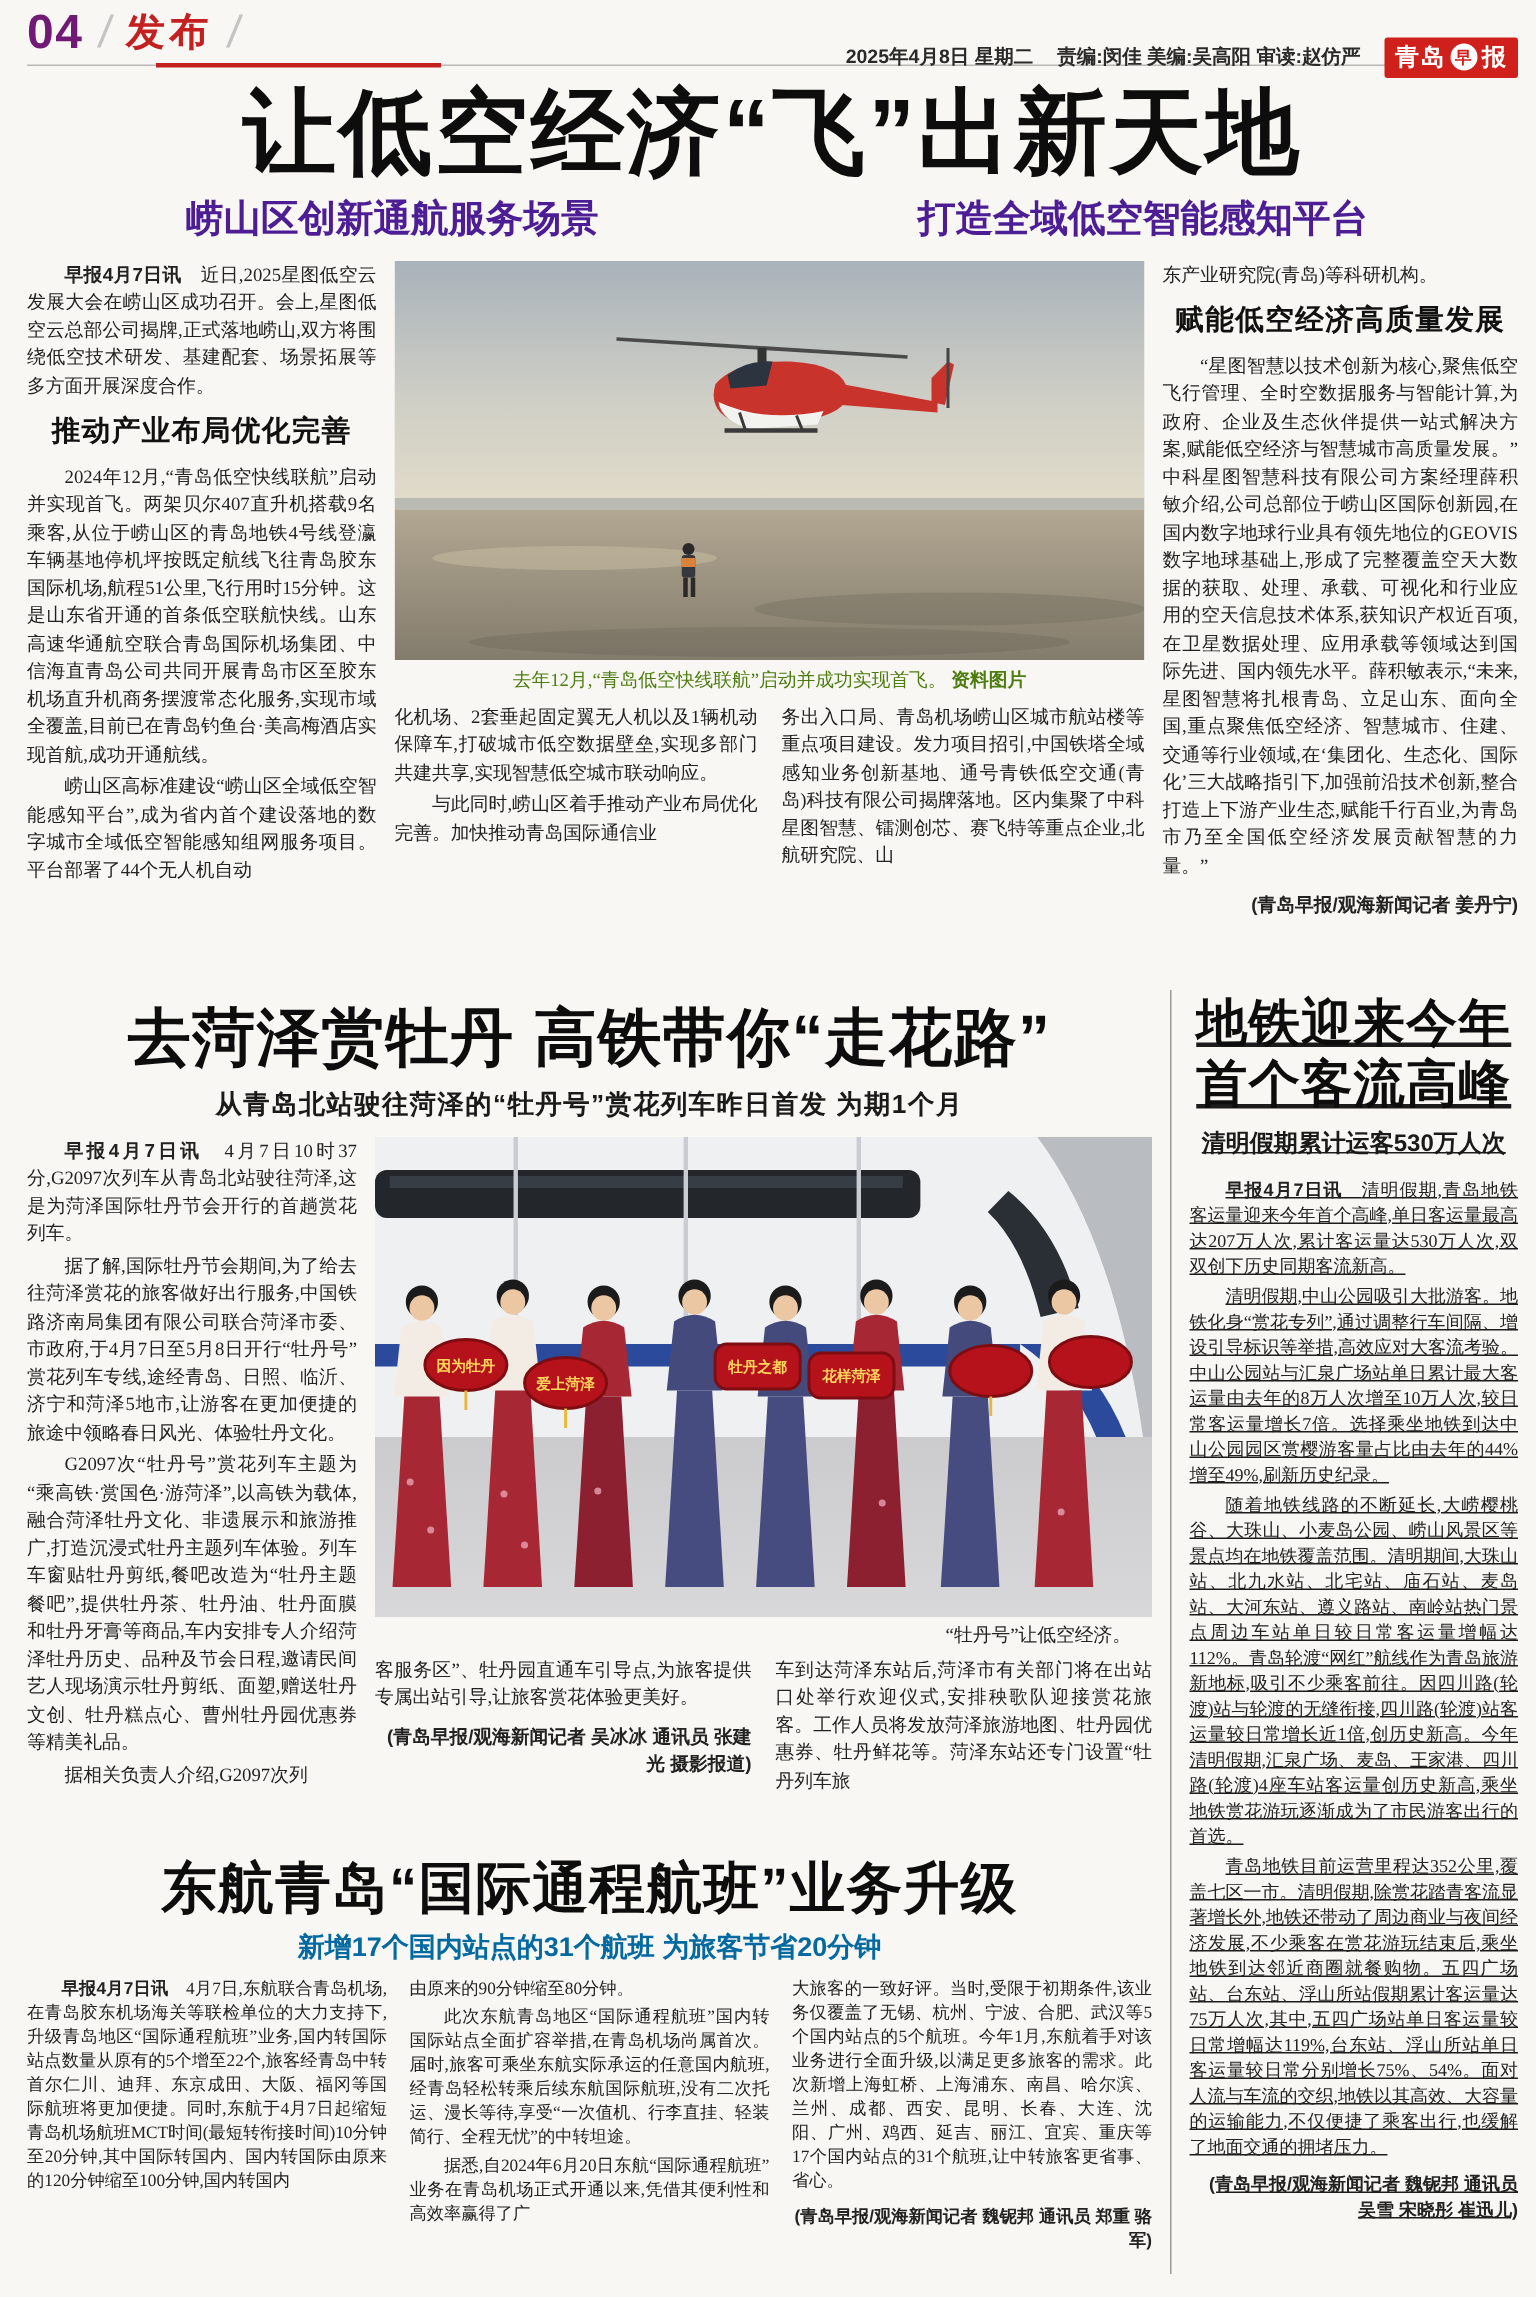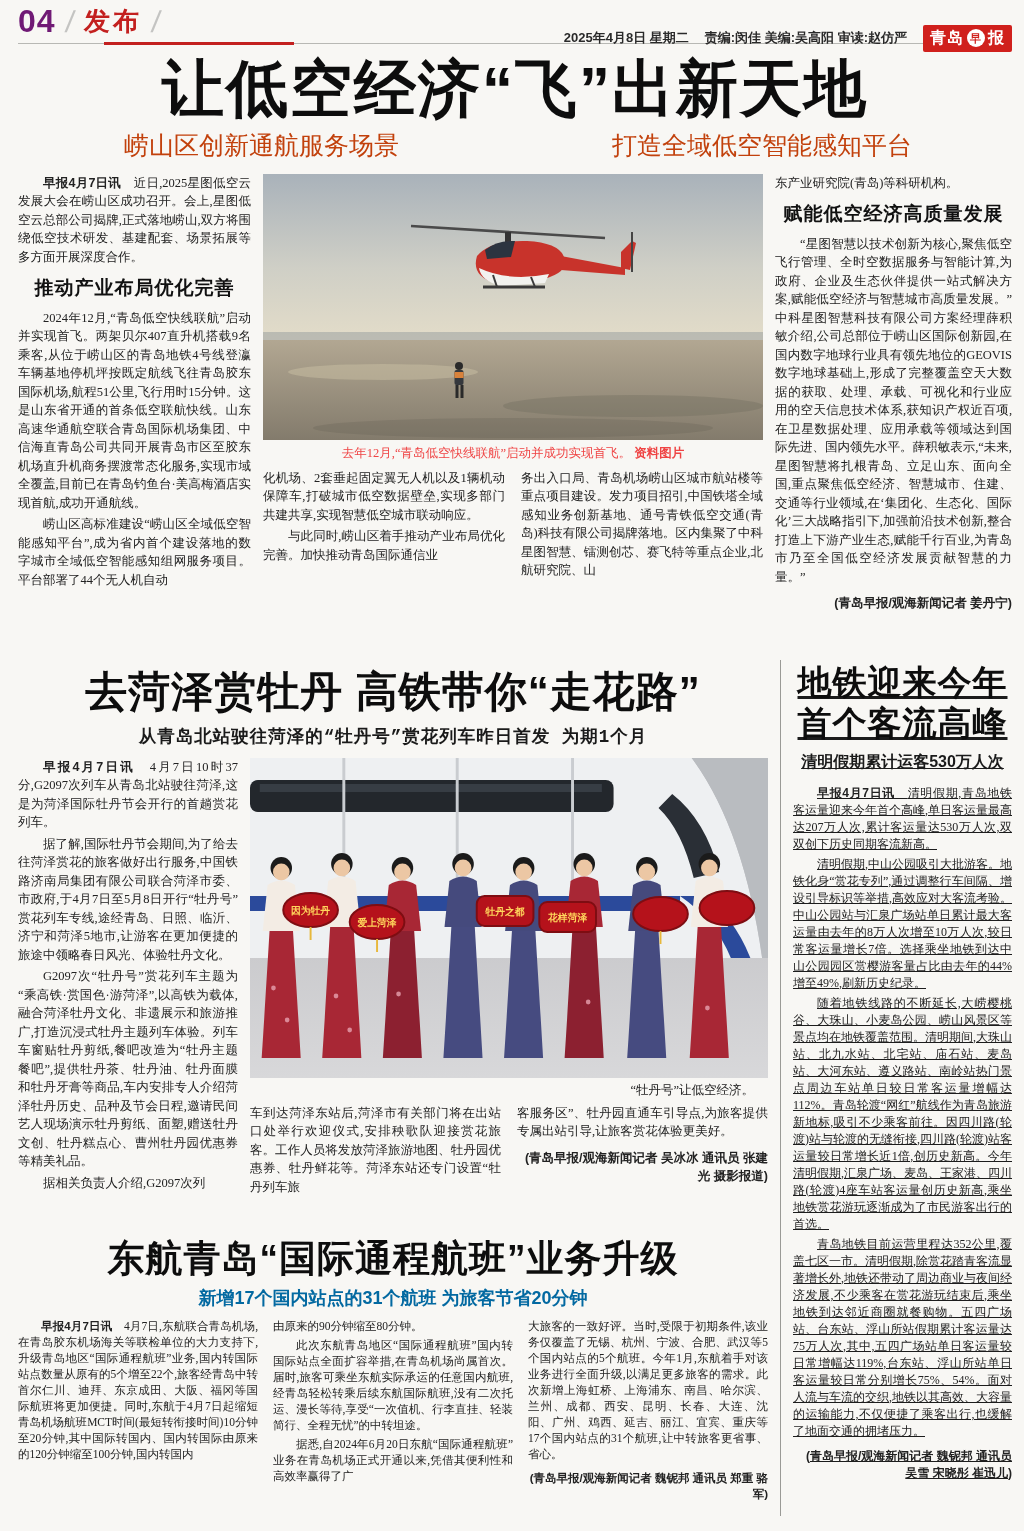--- a/index.html
+++ b/index.html
@@ -25,37 +25,37 @@
 
   
   .para { font-size:12.5px; line-height:18.5px; text-align:justify; text-indent:2em; margin-bottom:3px; color:#222; }
   .para.cont { text-indent:0; }
   .para .lead { font-family:"Liberation Sans",sans-serif; font-weight:900; }
   .para.subhead { font-family:"Liberation Sans",sans-serif; font-size:19px; font-weight:900; text-align:center; text-indent:0; margin:13px 0 11px; color:#111; letter-spacing:1px; }
   .para.byline { font-family:"Liberation Sans",sans-serif; font-size:12.5px; font-weight:700; text-align:right; text-indent:0; margin-top:8px; }
 
   
   .a1-headline { font-family:"Liberation Sans",sans-serif; font-size:62px; font-weight:900; text-align:center; letter-spacing:2px; color:#0d0d0d; margin:12px 0 2px; line-height:1.08; }
-  .a1-decks { display:flex; justify-content:space-between; padding:4px 100px 12px 106px; font-family:"Liberation Sans",sans-serif; font-size:25px; font-weight:400; color:#c2410c; }
+  .a1-decks { display:flex; justify-content:space-between; padding:4px 100px 12px 106px; font-family:"Liberation Sans",sans-serif; font-size:25px; font-weight:700; color:#4c1d95; }
   .a1-body { display:flex; gap:12px; height:478px; overflow:hidden; }
   .a1-colA { width:233px; overflow:hidden; }
   .a1-mid { flex:1; display:flex; flex-direction:column; overflow:hidden; }
   .photo1 { height:266px; position:relative; overflow:hidden; background:#cfcdc3; }
   .photo1 svg { display:block; width:100%; height:100%; }
-  .caption1 { font-size:12.5px; text-align:center; padding:5px 0 7px; color:#ef4444; }
+  .caption1 { font-size:12.5px; text-align:center; padding:5px 0 7px; color:#4d7c0f; }
   .caption1 b { font-family:"Liberation Sans",sans-serif; }
   .a1-midcols { display:flex; gap:16px; flex:1; overflow:hidden; }
   .a1-midcols > div { flex:1; overflow:hidden; }
   .a1-colC { width:237px; overflow:hidden; }
 
   
   .bottom { display:flex; margin-top:8px; height:856px; overflow:hidden; }
   .b-left { width:750px; display:flex; flex-direction:column; overflow:hidden; }
   .a2-headline { font-family:"Liberation Sans",sans-serif; font-size:42px; font-weight:900; text-align:center; letter-spacing:1px; margin:4px 0 4px; color:#0d0d0d; }
-  .a2-deck { text-align:center; font-family:Liberation Mono, monospace; font-size:17.5px; font-weight:700; letter-spacing:1px; margin-bottom:10px; color:#1a1a1a; }
+  .a2-deck { text-align:center; font-family:Liberation Sans, sans-serif; font-size:17.5px; font-weight:700; letter-spacing:1px; margin-bottom:10px; color:#1a1a1a; }
   .a2-row { display:flex; gap:12px; height:468px; overflow:hidden; }
   .a2-left { width:220px; overflow:hidden; }
   .a2-main { flex:1; display:flex; flex-direction:column; overflow:hidden; }
   .photo2 { height:320px; position:relative; overflow:hidden; background:#9b9ba1; }
   .photo2 svg { display:block; width:100%; height:100%; }
   .caption2 { font-size:12.5px; text-align:right; padding:4px 14px 5px 0; color:#222; }
   .a2-midcols { display:flex; gap:16px; flex:1; overflow:hidden; }
   .a2-midcols > div { flex:1; overflow:hidden; }
 
   .a4 { margin-top:6px; flex:1; overflow:hidden; }
@@ -278,25 +278,25 @@
                   <text x="325" y="163" font-size="10" fill="#ffd65c">花样菏泽</text>
                   <ellipse cx="420" cy="156" rx="28" ry="17" fill="#b5121b" stroke="#7e0d12" stroke-width="2"></ellipse>
                   <ellipse cx="488" cy="150" rx="28" ry="17" fill="#b5121b" stroke="#7e0d12" stroke-width="2"></ellipse>
                   <line x1="420" y1="173" x2="420" y2="186" stroke="#e7b83c" stroke-width="2"></line>
                 </g>
               </svg>
             </div>
             <div class="caption2">“牡丹号”让低空经济。</div>
             <div class="a2-midcols">
               <div>
-                  <p class="para cont">车到达菏泽东站后,菏泽市有关部门将在出站口处举行欢迎仪式,安排秧歌队迎接赏花旅客。工作人员将发放菏泽旅游地图、牡丹园优惠券、牡丹鲜花等。菏泽东站还专门设置“牡丹列车旅</p>
+                  <p class="para cont">客服务区”、牡丹园直通车引导点,为旅客提供专属出站引导,让旅客赏花体验更美好。</p>
+                  <p class="para byline">(青岛早报/观海新闻记者 吴冰冰 通讯员 张建光 摄影报道)</p>
                 </div>
               <div>
-                  <p class="para cont">客服务区”、牡丹园直通车引导点,为旅客提供专属出站引导,让旅客赏花体验更美好。</p>
-                  <p class="para byline">(青岛早报/观海新闻记者 吴冰冰 通讯员 张建光 摄影报道)</p>
+                  <p class="para cont">车到达菏泽东站后,菏泽市有关部门将在出站口处举行欢迎仪式,安排秧歌队迎接赏花旅客。工作人员将发放菏泽旅游地图、牡丹园优惠券、牡丹鲜花等。菏泽东站还专门设置“牡丹列车旅</p>
                 </div>
             </div>
           </div>
         </div>
       </div>
 
       <div class="a4">
         <h2 class="a4-headline">东航青岛“国际通程航班”业务升级</h2>
         <div class="a4-deck">新增17个国内站点的31个航班 为旅客节省20分钟</div>
         <div class="a4-cols">

